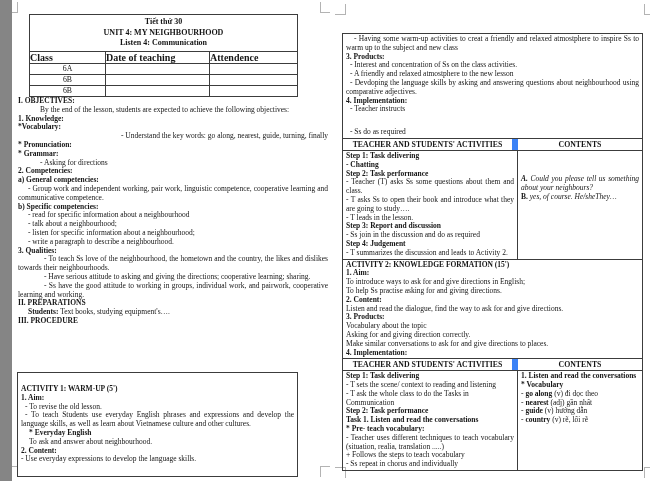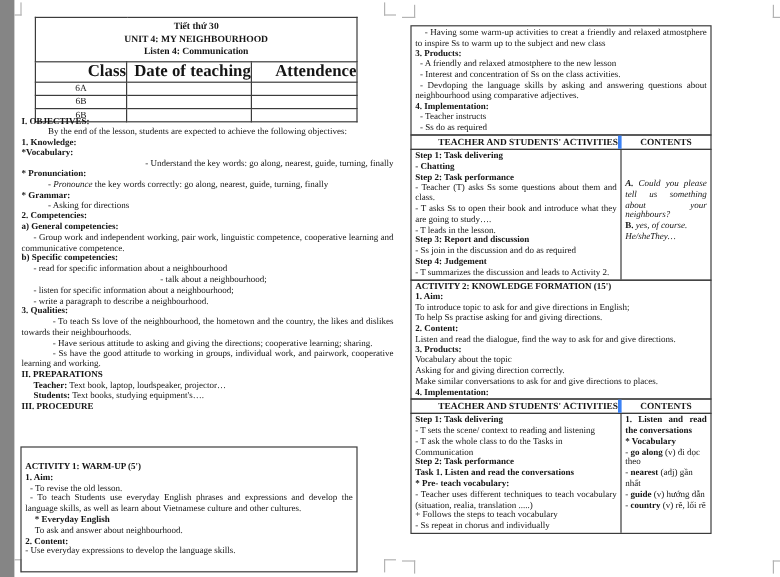--- a/index.html
+++ b/index.html
@@ -10,37 +10,37 @@
   
   .mk{position:absolute;width:10px;height:10px;}
   .mk.tl{border-right:1px solid #b3b3b3;border-bottom:1px solid #b3b3b3;}
   .mk.tr{border-left:1px solid #b3b3b3;border-bottom:1px solid #b3b3b3;}
   .mk.bl{border-right:1px solid #b3b3b3;border-top:1px solid #b3b3b3;}
   .mk.br{border-left:1px solid #b3b3b3;border-top:1px solid #b3b3b3;}
   
   #lessonTable{position:absolute;left:17px;top:14px;width:268px;border-collapse:collapse;table-layout:fixed;}
   #lessonTable td{border:1px solid #3c3c3c;padding:0;}
   #lessonTable .ttl{text-align:center;font-weight:bold;font-size:8px;line-height:10.6px;padding:2px 0;}
-  #lessonTable .hc{text-align:right;font-weight:bold;font-size:14px;height:11px;}
+  #lessonTable .hc{text-align:left;font-weight:bold;font-size:10px;height:11px;}
   #lessonTable .dc{text-align:center;font-size:7.8px;height:10px;}
   
   .ln{font-size:7.5px;line-height:8.8px;white-space:normal;}
   .ln.j{text-align:justify;}
   .b{font-weight:bold;}
   .i{font-style:italic;}
   .bi{font-weight:bold;font-style:italic;}
   #leftBody{position:absolute;left:6px;top:97px;width:310px;}
   #act1Box{position:absolute;left:5px;top:372px;width:281px;min-height:86px;
     border:1px solid #3c3c3c;padding:12px 3px;box-sizing:border-box;}
   
-  #rightStack{position:absolute;left:12px;top:22px;width:251px;}
+  #rightStack{position:absolute;left:12px;top:34px;width:301px;}
   .rbox{border:1px solid #3c3c3c;padding:1px 3px;box-sizing:border-box;margin-top:-1px;}
   .rthead{display:flex;border:1px solid #3c3c3c;margin-top:-1px;box-sizing:border-box;}
   .rth{font-weight:bold;font-size:7.8px;line-height:11px;text-align:center;box-sizing:border-box;}
-  .rth1{width:175px;border-right:3px solid #3b82f6;text-align:right;}
+  .rth1{width:175px;border-right:6px solid #3b82f6;}
   .rth2{flex:1;}
   .rtbody{display:flex;border:1px solid #3c3c3c;margin-top:-1px;box-sizing:border-box;align-items:stretch;}
   .rtd1{width:175px;border-right:1px solid #3c3c3c;padding:1px 3px;box-sizing:border-box;}
   .rtd2{flex:1;padding:1px 3px;box-sizing:border-box;}
   #t1Contents{padding-top:24px;}
 </style>
 </head>
 <body>
 
 <div id="pageL" class="page">
@@ -86,37 +86,35 @@
       </tbody>
   </table>
 
   <div id="leftBody">
       <div class="ln"><span class="b">I. OBJECTIVES:</span></div>
       <div class="ln j" style="text-indent: 22px;"><span>By the end of the lesson, students are expected to achieve the following objectives:</span></div>
       <div class="ln"><span class="b">1. Knowledge:</span></div>
       <div class="ln"><span class="b">*Vocabulary:</span></div>
       <div class="ln" style="padding-left: 22px; text-align: right;"><span>- Understand the key words: go along, nearest, guide, turning, finally</span></div>
       <div class="ln"><span class="b">* Pronunciation:</span></div>
-      <div class="ln" style="padding-left: 22px;"><span>- </span><span class="i">Pronounce</span><span> the key words correctly: go along, nearest, guide, turning, finally</span></div>
       <div class="ln"><span class="b">* Grammar:</span></div>
       <div class="ln" style="padding-left: 22px;"><span>- Asking for directions</span></div>
       <div class="ln"><span class="b">2. Competencies:</span></div>
       <div class="ln"><span class="b">a) General competencies:</span></div>
       <div class="ln j" style="text-indent: 10px;"><span>- Group work and independent working, pair work, linguistic competence, cooperative learning and communicative competence.</span></div>
       <div class="ln"><span class="b">b) Specific competencies:</span></div>
       <div class="ln" style="padding-left: 10px;"><span>- read for specific information about a neighbourhood</span></div>
-      <div class="ln" style="padding-left: 10px; text-align: center;"><span>- talk about a neighbourhood;</span></div>
+      <div class="ln" style="padding-left: 10px;"><span>- talk about a neighbourhood;</span></div>
       <div class="ln" style="padding-left: 10px;"><span>- listen for specific information about a neighbourhood;</span></div>
       <div class="ln" style="padding-left: 10px;"><span>- write a paragraph to describe a neighbourhood.</span></div>
       <div class="ln"><span class="b">3. Qualities:</span></div>
       <div class="ln j" style="text-indent: 26px;"><span>- To teach Ss love of the neighbourhood, the hometown and the country, the likes and dislikes towards their neighbourhoods.</span></div>
       <div class="ln j" style="text-indent: 26px;"><span>- Have serious attitude to asking and giving the directions;  cooperative learning; sharing.</span></div>
       <div class="ln j" style="text-indent: 26px;"><span>- Ss have the good attitude to working in groups, individual work, and pairwork, cooperative learning and working.</span></div>
       <div class="ln"><span class="b">II. PREPARATIONS</span></div>
-      <div class="ln" style="padding-left: 10px;"><span class="b">Teacher:</span><span> Text book, laptop, loudspeaker, projector…</span></div>
       <div class="ln" style="padding-left: 10px;"><span class="b">Students:</span><span>  Text books, studying equipment's….</span></div>
       <div class="ln"><span class="b">III. PROCEDURE</span></div>
     </div>
 
   <div id="act1Box">
       <div class="ln"><span class="b">ACTIVITY 1: WARM-UP (5')</span></div>
       <div class="ln"><span class="b">1. Aim:</span></div>
       <div class="ln" style="padding-left: 4px;"><span>- To revise the old lesson.</span></div>
       <div class="ln j" style="text-indent: 4px;"><span>- To teach Students use everyday English phrases and expressions and develop the language skills, as well as learn about Vietnamese culture and other cultures.</span></div>
       <div class="ln" style="padding-left: 8px;"><span class="b">* Everyday English</span></div>
@@ -129,26 +127,26 @@
 <div id="pageR" class="page">
   <div class="mk tl" style="left:5px;top:4px;"></div>
   <div class="mk tr" style="left:314px;top:4px;"></div>
   <div class="mk bl" style="left:5px;top:467px;"></div>
   <div class="mk br" style="left:314px;top:467px;"></div>
 
   <div id="rightStack">
     <div class="rbox">
         <div class="ln j" style="text-indent: 8px;"><span>- Having some warm-up activities to creat a friendly and relaxed atmostphere to inspire Ss to warm up to the subject and new class</span></div>
         <div class="ln"><span class="b">3. Products:</span></div>
+        <div class="ln" style="padding-left: 4px;"><span>- Interest and concentration of Ss on the class activities.</span></div>
         <div class="ln" style="padding-left: 4px;"><span>- A friendly and relaxed atmostphere to the new lesson</span></div>
-        <div class="ln" style="padding-left: 4px;"><span>- Interest and concentration of Ss on the class activities.</span></div>
         <div class="ln j" style="text-indent: 4px;"><span>- Devdoping the language skills by asking and answering questions about neighbourhood using comparative adjectives.</span></div>
         <div class="ln"><span class="b">4. Implementation:</span></div>
         <div class="ln" style="padding-left: 4px;"><span>- Teacher instructs</span></div>
-        <div class="ln" style="padding-left: 4px;"><span>- Ss do as required</span></div>
+        <div class="ln" style="padding-left: 4px; margin-top: 14px;"><span>- Ss do as required</span></div>
       </div>
 
     <div class="rthead">
       <div class="rth rth1">TEACHER AND STUDENTS' ACTIVITIES</div>
       <div class="rth rth2">CONTENTS</div>
     </div>
     <div class="rtbody">
       <div class="rtd1">
           <div class="ln"><span class="b">Step 1: Task delivering</span></div>
           <div class="ln"><span class="b">- Chatting</span></div>
@@ -163,21 +161,21 @@
         </div>
       <div class="rtd2" id="t1Contents">
           <div class="ln j"><span class="bi">A. </span><span class="i">Could you please tell us something about your neighbours?</span></div>
           <div class="ln"><span class="b">B. </span><span class="i">yes, of course. He/sheThey…</span></div>
         </div>
     </div>
 
     <div class="rbox">
         <div class="ln"><span class="b">ACTIVITY 2: KNOWLEDGE FORMATION (15')</span></div>
         <div class="ln"><span class="b">1. Aim:</span></div>
-        <div class="ln"><span>To introduce topic to ask for and give directions in English;</span></div>
+        <div class="ln"><span>To introduce ways to ask for and give directions in English;</span></div>
         <div class="ln"><span>To help Ss practise asking for and giving directions.</span></div>
         <div class="ln"><span class="b">2. Content:</span></div>
         <div class="ln"><span>Listen and read the dialogue, find the way to ask for and give directions.</span></div>
         <div class="ln"><span class="b">3. Products:</span></div>
         <div class="ln"><span>Vocabulary about the topic</span></div>
         <div class="ln"><span>Asking for and giving direction correctly.</span></div>
         <div class="ln"><span>Make similar conversations to ask for and give directions to places.</span></div>
         <div class="ln"><span class="b">4. Implementation:</span></div>
       </div>
 

